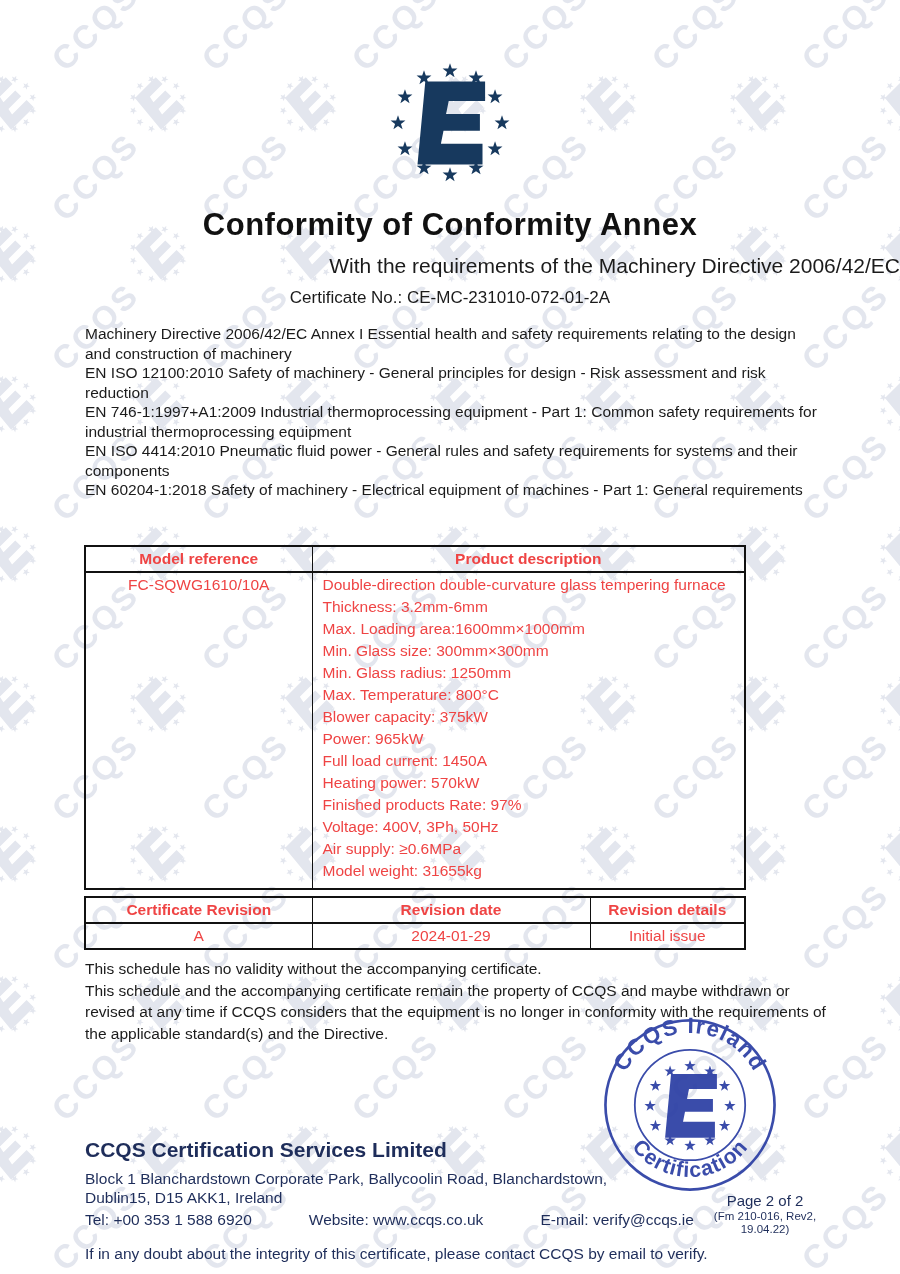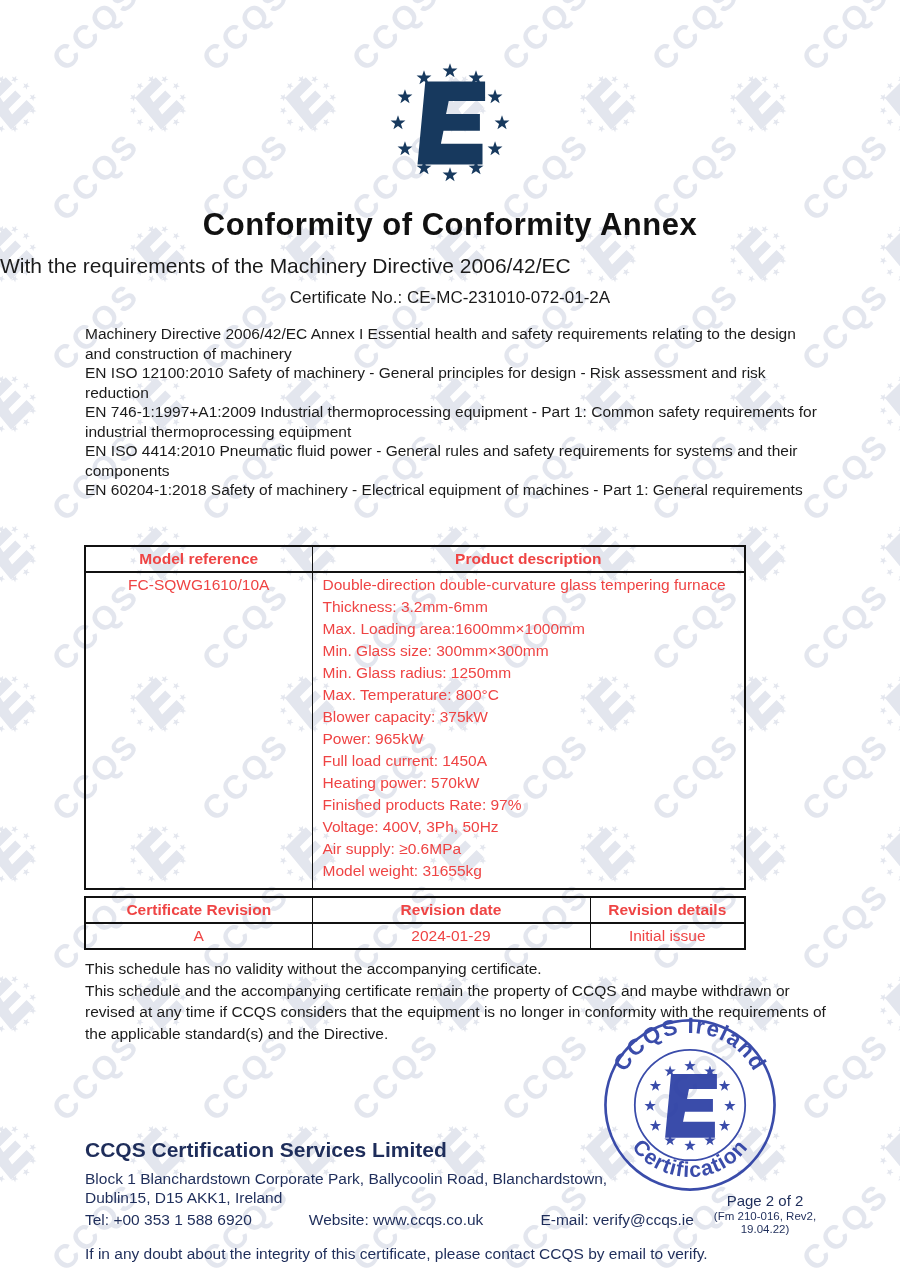--- a/index.html
+++ b/index.html
@@ -14,21 +14,21 @@
     position:absolute; transform:rotate(-45deg);
     font-size:33px; font-weight:bold; letter-spacing:3px;
     color:var(--wm-color,#e3e6ee); white-space:nowrap;
   }
   .wm-logo { position:absolute; width:64px; height:64px; transform:rotate(-45deg); color:var(--wm-color,#e3e6ee); }
   
   .content { position:absolute; inset:0; z-index:1; }
   .header-logo { position:absolute; left:385px; top:58px; width:130px; height:130px; color:var(--logo-navy,#17395e); }
   .title { position:absolute; left:0; top:207px; width:100%; text-align:center;
            font-size:31px; font-weight:bold; color:#111; letter-spacing:0.5px; }
-  .subtitle { position:absolute; left:0; top:254px; width:100%; text-align:left; font-size:21px; color:#1b1b1b; }
+  .subtitle { position:absolute; left:0; top:254px; width:100%; text-align:right; font-size:21px; color:#1b1b1b; }
   .certno { position:absolute; left:0; top:288px; width:100%; text-align:center; font-size:17px; color:#1b1b1b; }
   .standards { position:absolute; left:85px; top:324px; width:738px; font-size:15.5px; line-height:19.5px; }
   .standards .head { font-weight:bold; }
   .standards p { margin:0; }
   
   table.tbl { position:absolute; left:84px; width:662px; border-collapse:collapse; table-layout:fixed;
               font-size:15.5px; color:#ef4444; }
   table.tbl, table.tbl th, table.tbl td { border:1px solid #111; }
   table.tbl { border:2px solid #111; }
   table.tbl th { border-bottom:2px solid #111; font-weight:bold; padding:2px 4px; height:20px; }

